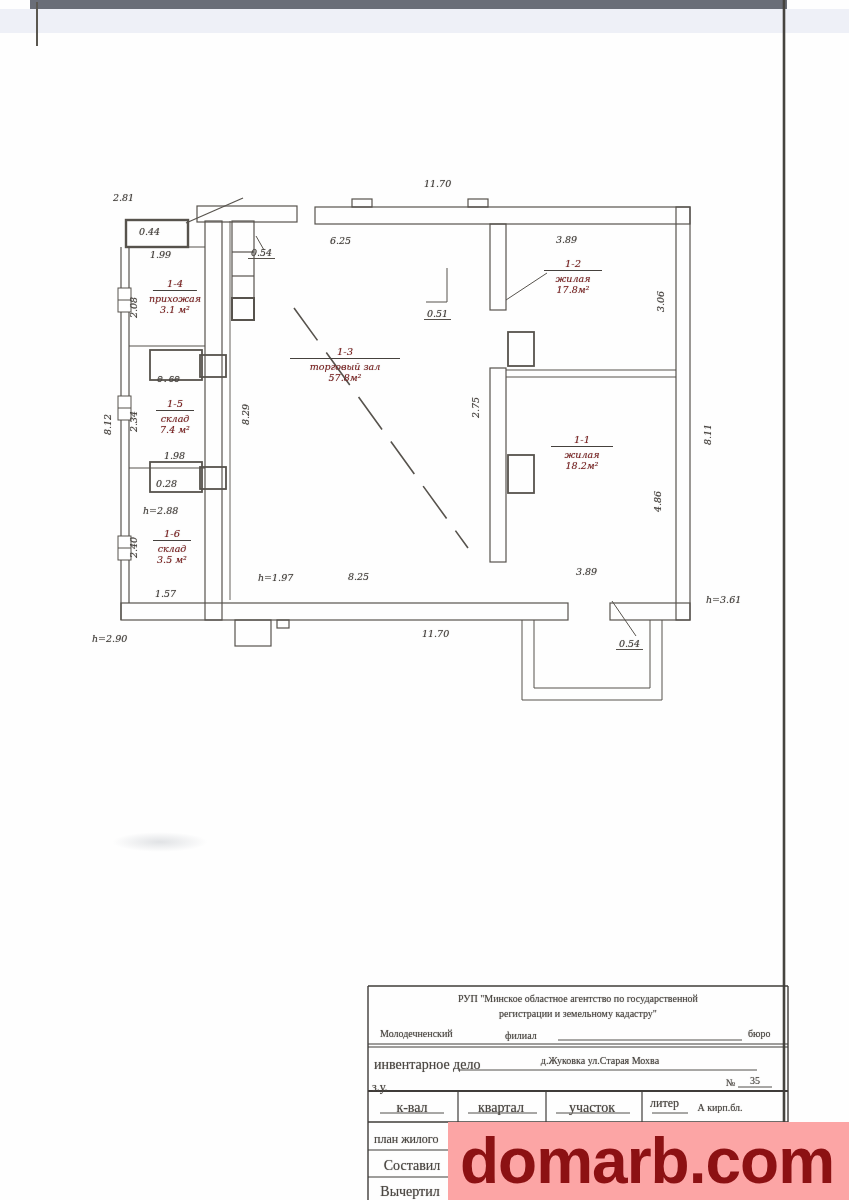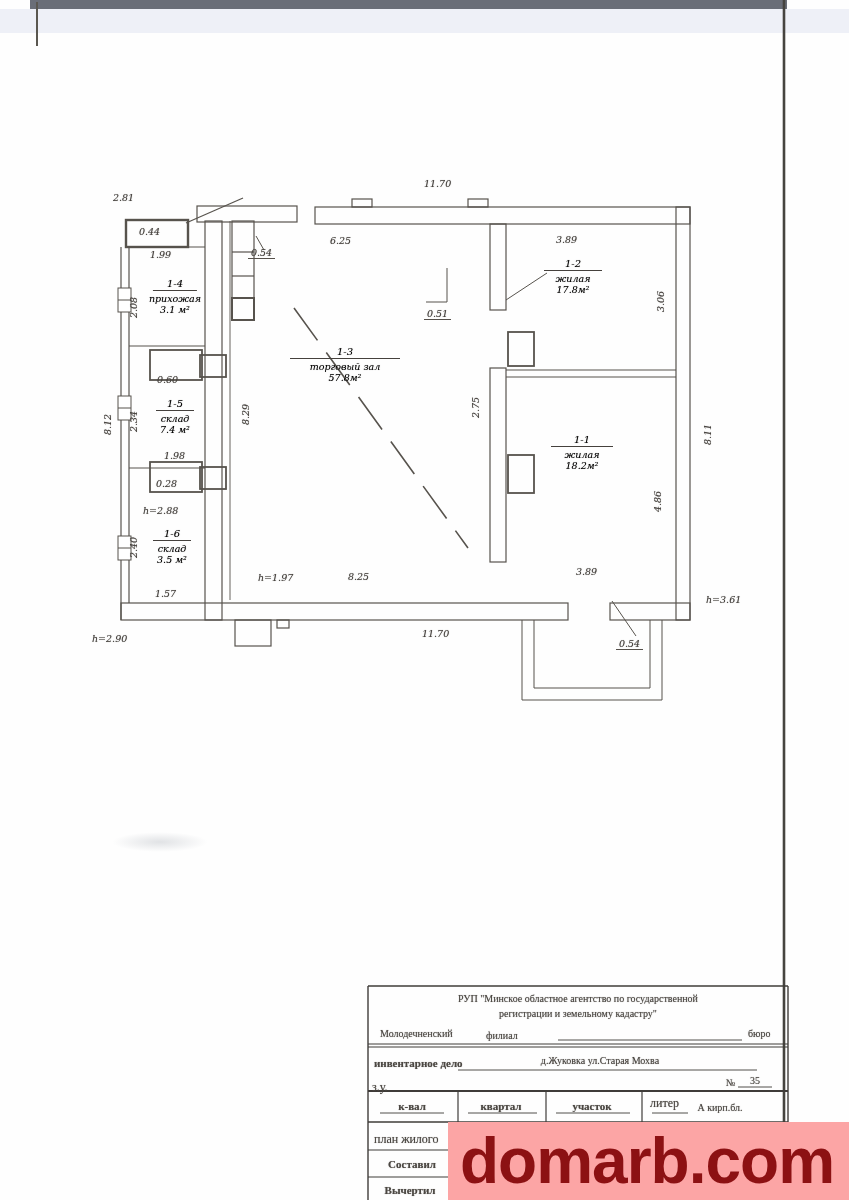--- a/index.html
+++ b/index.html
@@ -14,41 +14,41 @@
   .dim{
     position:absolute;
     font:italic 9.5px "DejaVu Serif",serif;
     color:#47433f;white-space:nowrap;
     text-shadow:0 0 .8px rgba(70,67,63,.6);
     transform-origin:left top;
   }
   .dim.rot{transform:rotate(-90deg);}
   .dim.ul{border-bottom:1px solid #55504a;padding:0 3px 0 3px;}
   .room-label{
-    position:absolute;text-align:center;color:#000000;
+    position:absolute;text-align:center;color:#7f1d1d;
     transform:translateX(-50%);
     text-shadow:0 0 .8px rgba(70,67,63,.55);
     line-height:1.25;
   }
   .room-label .rid{
     display:inline-block;border-bottom:1px solid #45413d;
     font:italic 10px "DejaVu Serif",serif;padding-bottom:1px;
   }
   .room-label .rname{font:italic 9.5px "DejaVu Serif",serif;margin-top:1px;}
   .room-label .rarea{font:italic 9.5px "DejaVu Serif",serif;}
   
   .tb{
     position:absolute;white-space:nowrap;color:#4b4742;
     font:10px "Liberation Serif",serif;
     text-shadow:0 0 .9px rgba(62,58,54,.6);
   }
   .tb.c{transform:translateX(-50%);}
   .tb.i{text-align:right;}
   .tb.s{font-size:12px;}
-  .tb.s9{font-size:11px;font-weight:bold;}
+  .tb.s9{font-size:14px;}
   
   .wm-box{
     position:absolute;left:448px;top:1122px;width:401px;height:78px;
     background:#fca5a5;display:flex;align-items:center;
   }
   .wm-text{
     font:700 64px "Liberation Sans",sans-serif;
     letter-spacing:-1px;margin-left:12px;line-height:1;
   }
   .smudge{
@@ -175,21 +175,21 @@
       <span class="dim rot" style="left: 655px; top: 312px;">3.06</span>
       <span class="dim ul" style="left: 424px; top: 308px;">0.51</span>
       <span class="dim rot" style="left: 470px; top: 418px;">2.75</span>
       <span class="dim rot" style="left: 652px; top: 512px;">4.86</span>
       <span class="dim rot" style="left: 702px; top: 445px;">8.11</span>
       <span class="dim rot" style="left: 240px; top: 425px;">8.29</span>
       <span class="dim rot" style="left: 128px; top: 318px;">2.08</span>
       <span class="dim rot" style="left: 128px; top: 432px;">2.34</span>
       <span class="dim rot" style="left: 128px; top: 558px;">2.40</span>
       <span class="dim rot" style="left: 102px; top: 435px;">8.12</span>
-      <span class="dim" style="left: 157px; top: 374px;">0.60</span>
+      <span class="dim" style="left: 157px; top: 374px; font-family: Liberation Mono, monospace;">0.60</span>
       <span class="dim" style="left: 164px; top: 450px;">1.98</span>
       <span class="dim" style="left: 156px; top: 478px;">0.28</span>
       <span class="dim" style="left: 143px; top: 505px;">h=2.88</span>
       <span class="dim" style="left: 155px; top: 588px;">1.57</span>
       <span class="dim" style="left: 92px; top: 633px;">h=2.90</span>
       <span class="dim" style="left: 258px; top: 572px;">h=1.97</span>
       <span class="dim" style="left: 348px; top: 571px;">8.25</span>
       <span class="dim" style="left: 422px; top: 628px;">11.70</span>
       <span class="dim" style="left: 576px; top: 566px;">3.89</span>
       <span class="dim ul" style="left: 616px; top: 638px;">0.54</span>
@@ -200,21 +200,21 @@
       <div class="room-label" style="left: 345px; top: 340px;"><div class="rid" style="min-width: 110px;">1-3</div><div class="rname">торговый зал</div><div class="rarea">57.8м²</div></div>
       <div class="room-label" style="left: 573px; top: 252px;"><div class="rid" style="min-width: 58px;">1-2</div><div class="rname">жилая</div><div class="rarea">17.8м²</div></div>
       <div class="room-label" style="left: 582px; top: 428px;"><div class="rid" style="min-width: 62px;">1-1</div><div class="rname">жилая</div><div class="rarea">18.2м²</div></div>
     </div>
 
   <div>
     <span class="tb c" style="left:578px;top:993px">РУП "Минское областное агентство по государственной</span>
     <span class="tb c" style="left:578px;top:1008px">регистрации и земельному кадастру"</span>
 
     <span class="tb i" style="left:380px;top:1028px">Молодечненский</span>
-    <span class="tb" style="left:486px;top:1030px">филиал</span>
+    <span class="tb" style="left:505px;top:1030px">филиал</span>
     <span class="tb i" style="left:748px;top:1028px">бюро</span>
 
     <span class="tb s9" style="left:374px;top:1057px">инвентарное дело</span>
     <span class="tb c i" style="left:600px;top:1055px">д.Жуковка   ул.Старая  Мохва</span>
 
     <span class="tb s" style="left:372px;top:1080px">з.у.</span>
     <span class="tb" style="left:726px;top:1077px">№</span>
     <span class="tb i" style="left:750px;top:1075px">35</span>
 
     <span class="tb c s9" style="left:412px;top:1100px">к-вал</span>

